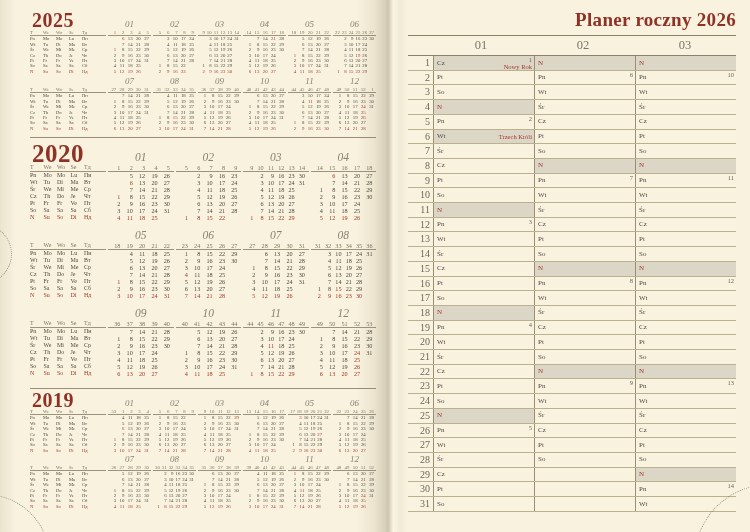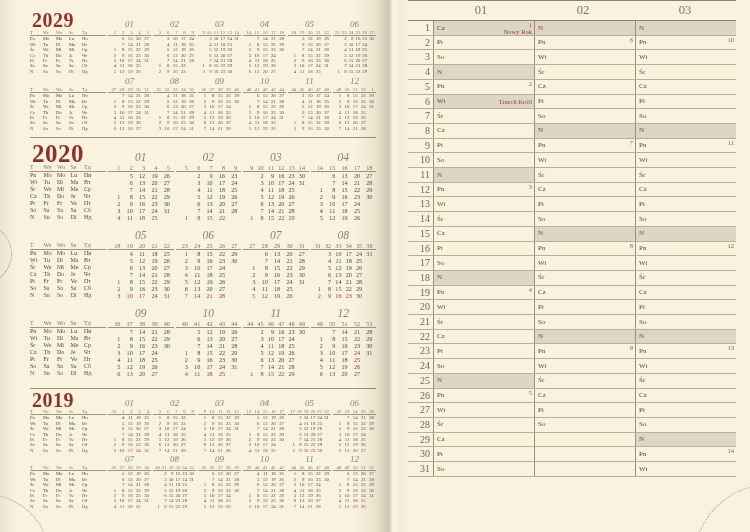--- a/index.html
+++ b/index.html
@@ -79,21 +79,21 @@
   .rp-holiday{position:absolute;right:2px;top:3.5px;font-size:6.5px;line-height:8px;color:#a03b2c;}
   .rp-holiday.under-wk{top:6.5px;}
 </style>
 </head>
 <body>
 
 <div class="edge-left"></div>
 
 <div id="leftPage">
     <div class="year-block yb-2025">
-      <div class="year-title">2029</div>
+      <div class="year-title">2025</div>
       <div class="cal-row row0">
         <div class="labelcol">
           <div class="lab-row wkline muted"><span class="lab-cell">T</span><span class="lab-cell">We</span><span class="lab-cell">Wo</span><span class="lab-cell">Se</span><span class="lab-cell">Тд</span></div>
           <div class="lab-row"><span class="lab-cell">Pn</span><span class="lab-cell">Mo</span><span class="lab-cell">Mo</span><span class="lab-cell">Lu</span><span class="lab-cell">Пн</span></div>
           <div class="lab-row"><span class="lab-cell">Wt</span><span class="lab-cell">Tu</span><span class="lab-cell">Di</span><span class="lab-cell">Ma</span><span class="lab-cell">Вт</span></div>
           <div class="lab-row"><span class="lab-cell">Śr</span><span class="lab-cell">We</span><span class="lab-cell">Mi</span><span class="lab-cell">Me</span><span class="lab-cell">Ср</span></div>
           <div class="lab-row"><span class="lab-cell">Cz</span><span class="lab-cell">Th</span><span class="lab-cell">Do</span><span class="lab-cell">Je</span><span class="lab-cell">Чт</span></div>
           <div class="lab-row"><span class="lab-cell">Pt</span><span class="lab-cell">Fr</span><span class="lab-cell">Fr</span><span class="lab-cell">Ve</span><span class="lab-cell">Пт</span></div>
           <div class="lab-row"><span class="lab-cell">So</span><span class="lab-cell">Sa</span><span class="lab-cell">Sa</span><span class="lab-cell">Sa</span><span class="lab-cell">Сб</span></div>
           <div class="lab-row red"><span class="lab-cell">N</span><span class="lab-cell">Su</span><span class="lab-cell">So</span><span class="lab-cell">Di</span><span class="lab-cell">Нд</span></div>
@@ -574,20 +574,21 @@
         </div>
       </div>
     </div>
   </div>
 <div class="h-rule h-rule1"></div>
 <div class="h-rule h-rule2"></div>
 
 <div class="spine"></div>
 
 <div class="rp">
+  <div class="rp-title">Planer roczny 2026</div>
   <div class="rp-header">
     <div class="rp-h-spacer"></div>
     <div class="rp-h">01</div>
     <div class="rp-h">02</div>
     <div class="rp-h">03</div>
   </div>
   <div id="rpRows">
       <div class="rp-row">
         <div class="rp-num">1</div>
         <div class="rp-cell shade">

